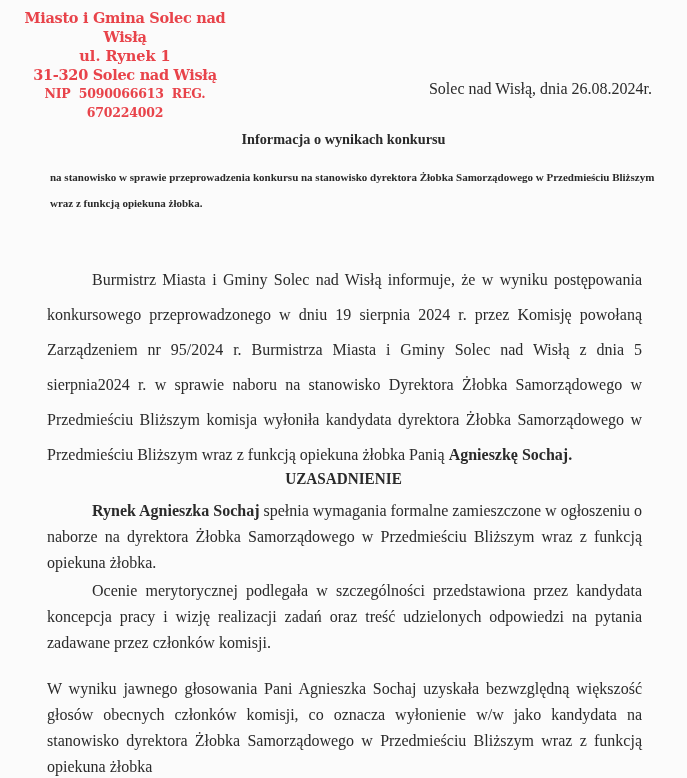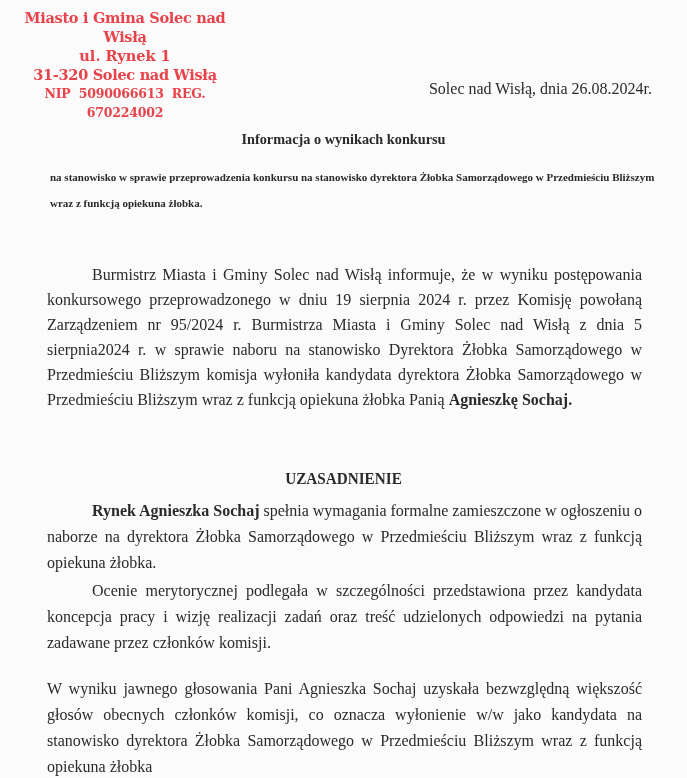--- a/index.html
+++ b/index.html
@@ -63,21 +63,21 @@
     }
     .para {
       position: absolute;
       left: 47px;
       width: 595px;
       font-size: 16px;
       text-align: justify;
       text-align-last: left;
     }
     .para .indent { display: inline-block; width: 45px; }
-    .p1 { top: 262px; line-height: 25px; }
+    .p1 { top: 262px; line-height: 35px; }
     .heading2 {
       position: absolute;
       left: 0;
       width: 687px;
       top: 470px;
       text-align: center;
       font-size: 16px;
       font-weight: bold;
       transform: scaleX(0.95);
     }

